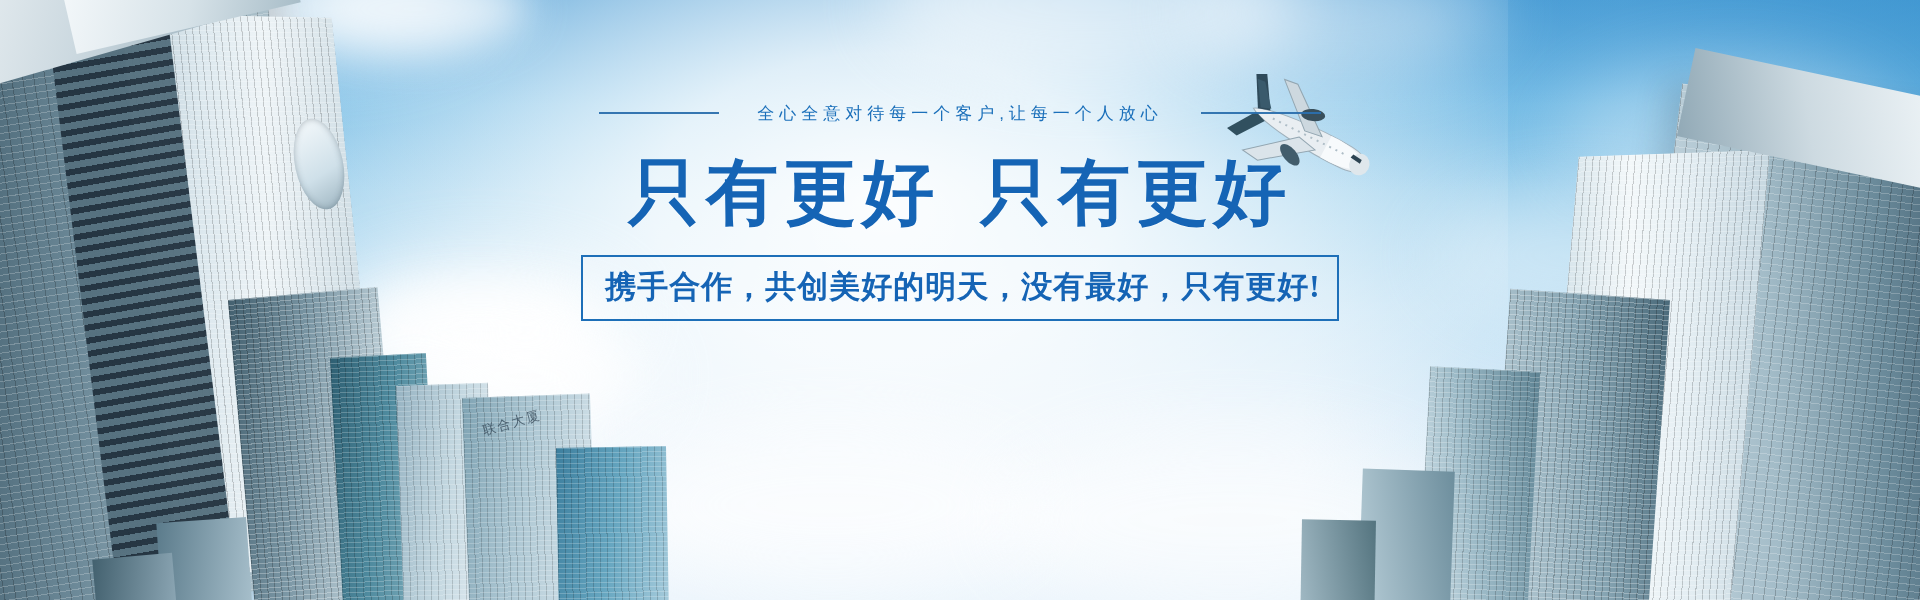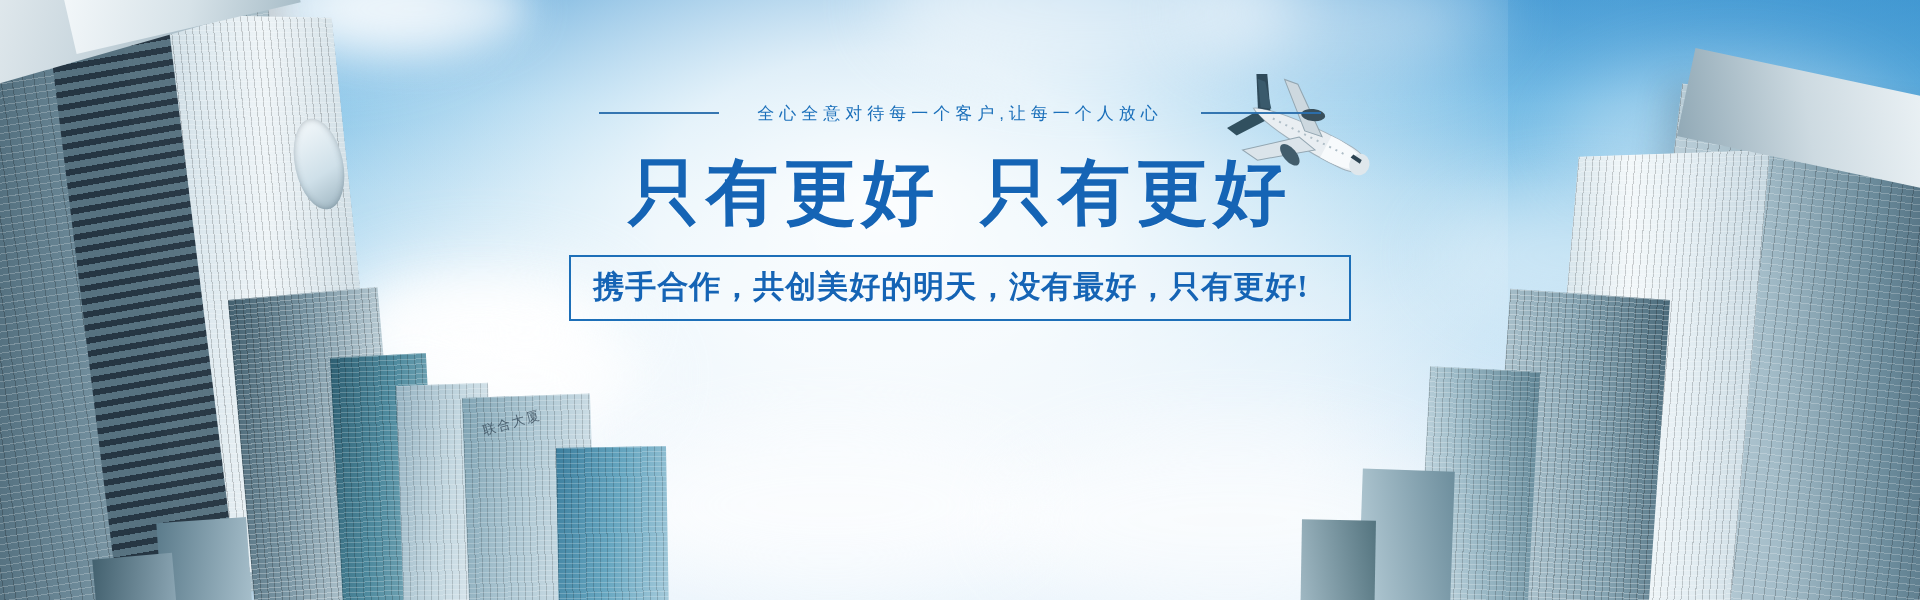--- a/index.html
+++ b/index.html
@@ -98,21 +98,21 @@
     text-shadow: 0 1px 0 rgba(255,255,255,.45);
   }
   #headline .gapword { padding-left: 40px; }
   #subtitle-wrap {
     margin-top: 22px;
     display: flex;
     justify-content: center;
   }
   #subtitle {
     border: 2px solid #1d6fb8;
-    padding: 9px 40px 11px 22px;
+    padding: 9px 16px 11px 22px;
     font-size: 31px;
     font-weight: bold;
     letter-spacing: 1px;
     color: #1564b5;
     white-space: nowrap;
     background: rgba(255,255,255,0.06);
   }
 
   .sign-text {
     position:absolute;

